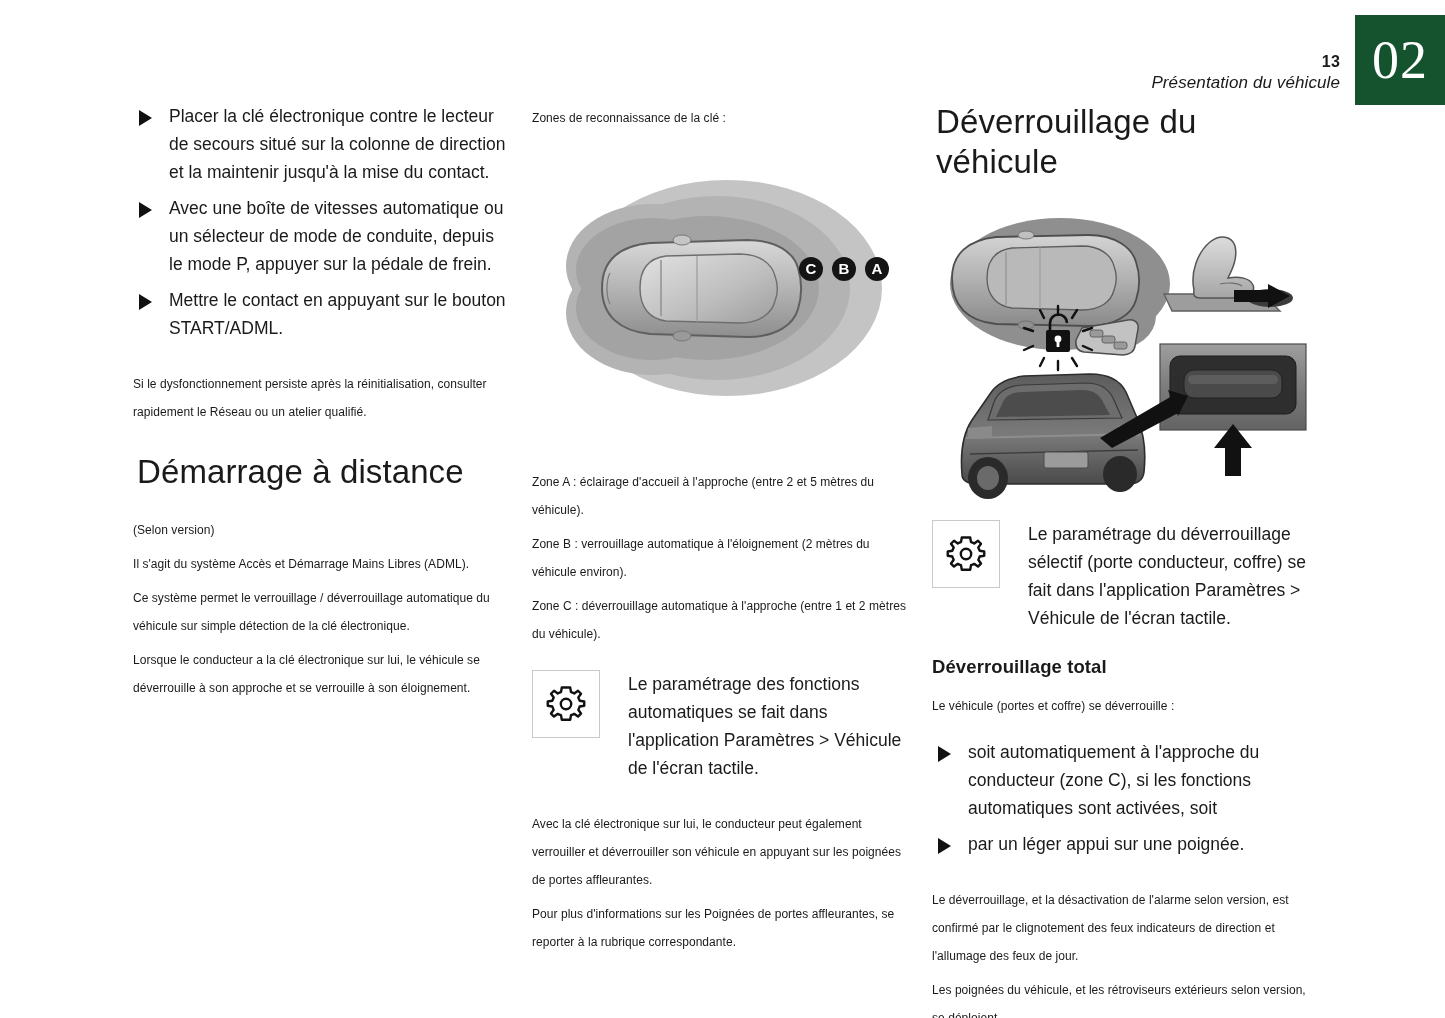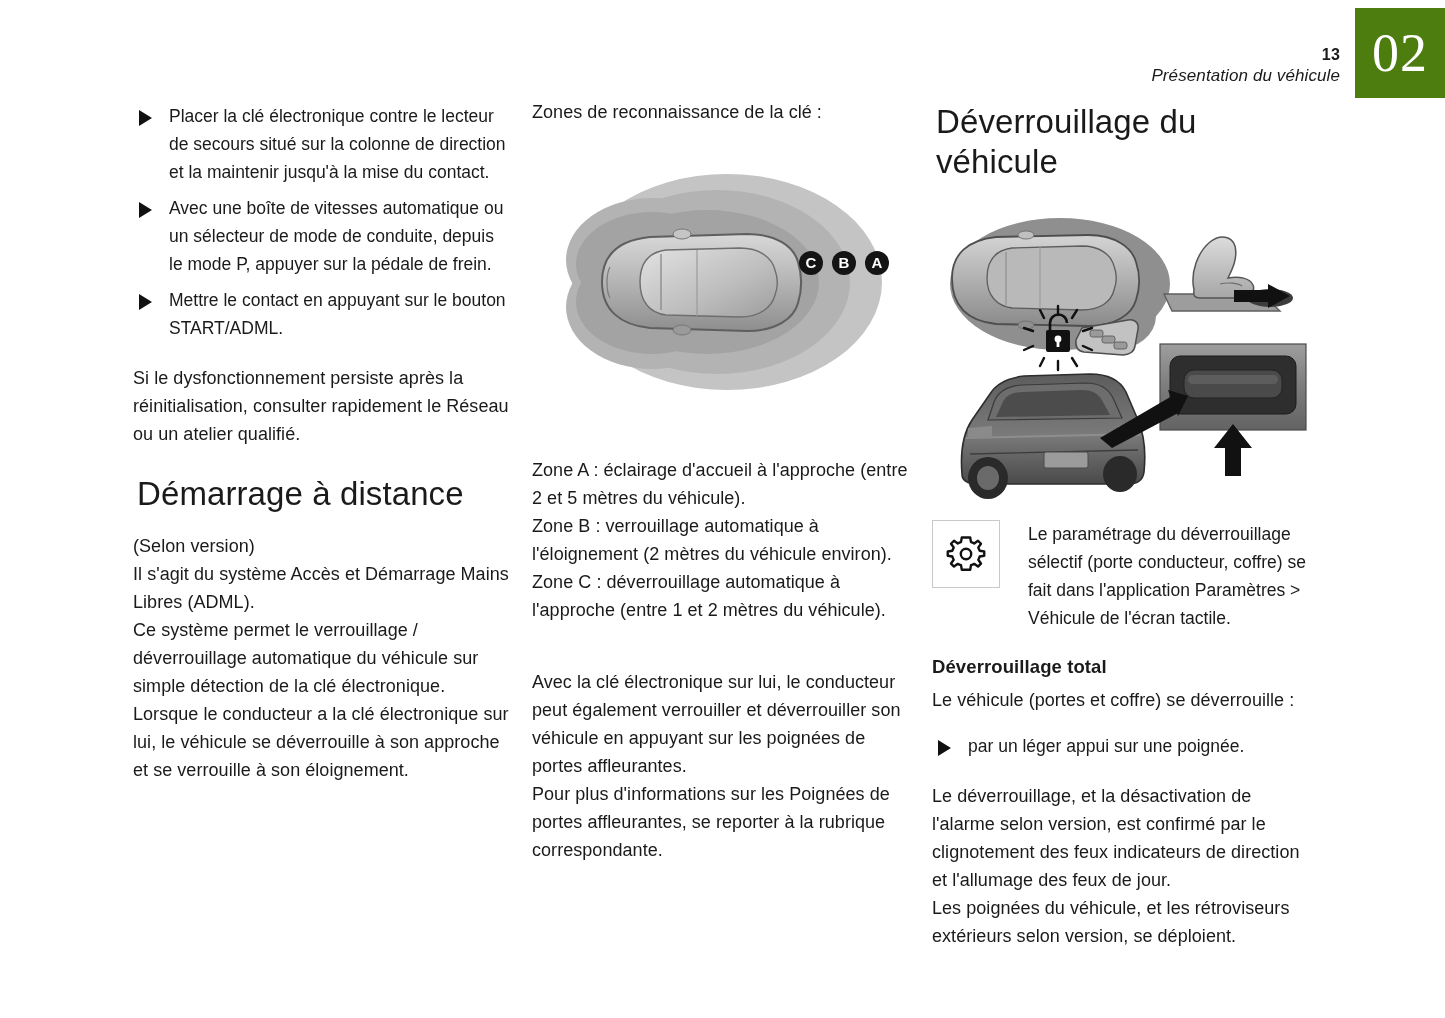--- a/index.html
+++ b/index.html
@@ -12,32 +12,32 @@
     height: 1018px;
     font-family: "Liberation Sans", sans-serif;
     color: #1a1a1a;
     position: relative;
     overflow: hidden;
   }
 
   
   .page-header {
     position: absolute;
-    top: 8px;
+    top: 15px;
     left: 0;
     width: 1445px;
     height: 90px;
   }
   .chapter-badge {
     position: absolute;
     top: 0;
     left: 1355px;
     width: 90px;
     height: 90px;
-    background: #4d7c0f;
+    background: #14532d;
     color: #ffffff;
     font-family: "Liberation Serif", serif;
     font-size: 54px;
     line-height: 90px;
     text-align: center;
     letter-spacing: 1px;
   }
   .header-meta {
     position: absolute;
     top: 38px;
@@ -69,23 +69,23 @@
   .col {
     position: absolute;
     top: 0;
   }
   .col-1 { left: 133px; width: 382px; }
   .col-2 { left: 532px; width: 385px; }
   .col-3 { left: 932px; width: 382px; }
 
   
   p.para {
-    font-size: 18px;
+    font-size: 12px;
     line-height: 28px;
-    margin: 0 0 0 0;
+    margin: 6px 0 0 0;
     letter-spacing: 0.05px;
   }
   .gap-s { height: 14px; }
   .gap-m { height: 22px; }
 
   h1.heading {
     font-size: 33px;
     font-weight: normal;
     line-height: 40px;
     margin: 4px;
@@ -258,20 +258,34 @@
         </g>
       </svg>
     </div>
 
     <div class="gap-s"></div>
     <p class="para" id="M-z0"><b>Zone A</b> : éclairage d'accueil à l'approche (entre 2 et 5 mètres du véhicule).</p>
     <p class="para" id="M-z1"><b>Zone B</b> : verrouillage automatique à l'éloignement (2 mètres du véhicule environ).</p>
     <p class="para" id="M-z2"><b>Zone C</b> : déverrouillage automatique à l'approche (entre 1 et 2 mètres du véhicule).</p>
 
     <div class="gap-m"></div>
+    <div class="note">
+      <div class="note-icon">
+        <svg width="44" height="44" viewBox="0 0 44 44">
+          <path d="M22 5.5 l4.2 0 0.8 4.6 a12.8 12.8 0 0 1 3.2 1.35 l3.8-2.7 3 3 -2.7 3.8
+                   a12.8 12.8 0 0 1 1.35 3.2 l4.6 0.8 0 4.2 -4.6 0.8 a12.8 12.8 0 0 1 -1.35 3.2
+                   l2.7 3.8 -3 3 -3.8-2.7 a12.8 12.8 0 0 1 -3.2 1.35 l-0.8 4.6 -4.2 0 -4.2 0
+                   -0.8-4.6 a12.8 12.8 0 0 1 -3.2-1.35 l-3.8 2.7 -3-3 2.7-3.8
+                   a12.8 12.8 0 0 1 -1.35-3.2 l-4.6-0.8 0-4.2 4.6-0.8 a12.8 12.8 0 0 1 1.35-3.2
+                   l-2.7-3.8 3-3 3.8 2.7 a12.8 12.8 0 0 1 3.2-1.35 l0.8-4.6 z" fill="none" stroke="#111" stroke-width="2.4" stroke-linejoin="round"></path>
+          <circle cx="22" cy="22" r="5.2" fill="none" stroke="#111" stroke-width="2.4"></circle>
+        </svg>
+      </div>
+      <div class="note-text" id="M-note">Le paramétrage des fonctions automatiques se fait dans l'application <b>Paramètres &gt; Véhicule</b> de l'écran tactile.</div>
+    </div>
 
     <div class="gap-m"></div>
     <p class="para">Avec la clé électronique sur lui, le conducteur peut également verrouiller et déverrouiller son véhicule en appuyant sur les poignées de portes affleurantes.</p>
     <p class="para">Pour plus d'informations sur les Poignées de portes affleurantes, se reporter à la rubrique correspondante.</p>
   </div>
 
   <div class="col col-3">
 
     <h1 class="heading">Déverrouillage du véhicule</h1>
 
@@ -402,20 +416,24 @@
 
     <div class="gap-m"></div>
     <h2 class="subheading">Déverrouillage total</h2>
     <div style="height:6px"></div>
     <p class="para">Le véhicule (portes et coffre) se déverrouille :</p>
 
     <div class="gap-s"></div>
     <ul class="bullets">
       <li>
         <span class="tri"></span>
+        <span>soit automatiquement à l'approche du conducteur (zone C), si les fonctions automatiques sont activées, soit</span>
+      </li>
+      <li>
+        <span class="tri"></span>
         <span>par un léger appui sur une poignée.</span>
       </li>
     </ul>
 
     <div class="gap-s"></div>
     <p class="para">Le déverrouillage, et la désactivation de l'alarme selon version, est confirmé par le clignotement des feux indicateurs de direction et l'allumage des feux de jour.</p>
     <p class="para">Les poignées du véhicule, et les rétroviseurs extérieurs selon version, se déploient.</p>
   </div>
 
 </div>

